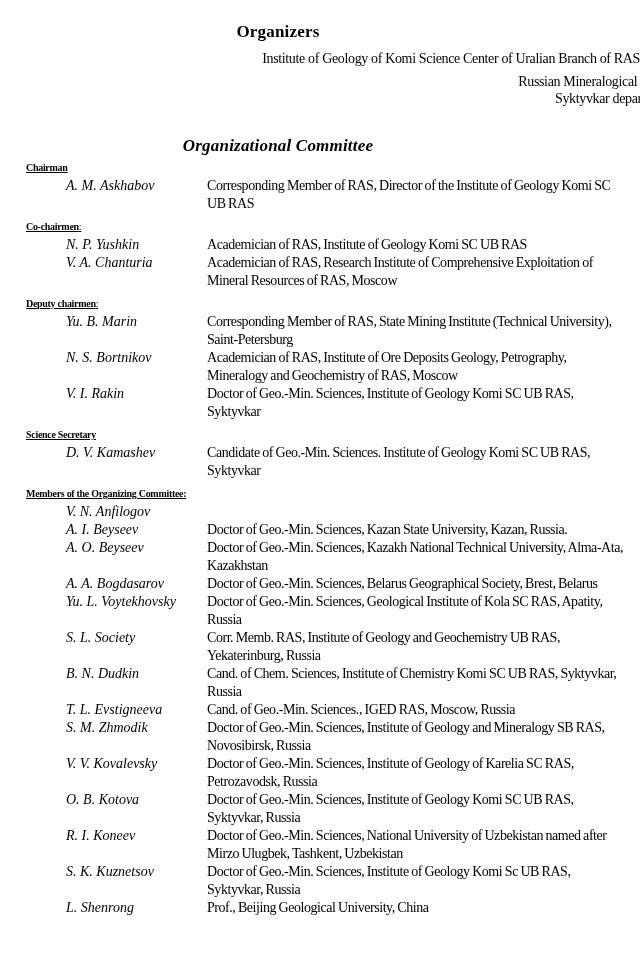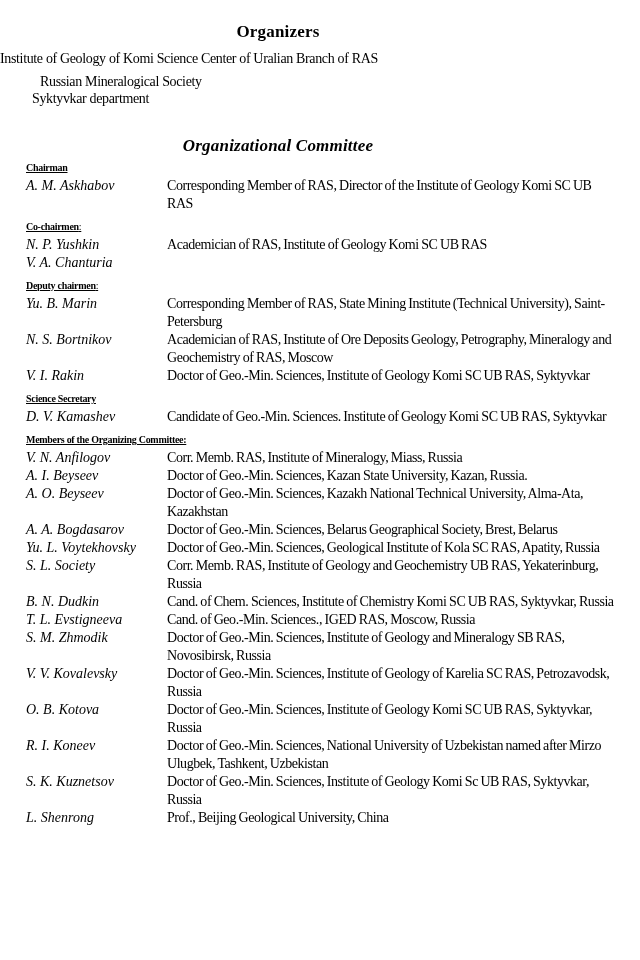--- a/index.html
+++ b/index.html
@@ -28,21 +28,21 @@
       width: 556px;
       text-align: center;
       font-weight: bold;
       font-size: 17px;
       letter-spacing: 0.2px;
     }
     .org-line {
       position: absolute;
       left: 0;
       width: 640px;
-      text-align: left;
+      text-align: right;
       font-size: 14px;
       letter-spacing: -0.35px;
     }
     .committee {
       position: absolute;
       left: 26px;
       top: 159px;
       width: 600px;
     }
     .section {
@@ -63,20 +63,21 @@
       display: flex;
       font-size: 14px;
       line-height: 18px;
     }
     .name {
       width: 141px;
       flex: 0 0 141px;
       font-style: italic;
       letter-spacing: 0px;
       white-space: nowrap;
+      margin-left: 40px;
     }
     .desc {
       width: 452px;
       letter-spacing: -0.45px;
       word-spacing: -0.5px;
     }
     .gap { height: 5px; }
   </style>
 </head>
 <body>
@@ -102,20 +103,21 @@
     <div class="gap"></div>
 
     <div class="section">
       <div class="section-title"><span>Co-chairmen</span><span class="colon">:</span></div>
       <div class="row">
         <div class="name">N. P. Yushkin</div>
         <div class="desc">Academician of RAS, Institute of Geology Komi SC UB RAS</div>
       </div>
       <div class="row">
         <div class="name">V. A. Chanturia</div>
+        <div class="desc">Academician of RAS, Research Institute of Comprehensive Exploitation of Mineral Resources of RAS, Moscow</div>
       </div>
     </div>
     <div class="gap"></div>
 
     <div class="section">
       <div class="section-title"><span>Deputy chairmen</span><span class="colon">:</span></div>
       <div class="row">
         <div class="name">Yu. B. Marin</div>
         <div class="desc">Corresponding Member of RAS, State Mining Institute (Technical University), Saint-Petersburg</div>
       </div>
@@ -136,21 +138,20 @@
         <div class="name">D. V. Kamashev</div>
         <div class="desc">Candidate of Geo.-Min. Sciences. Institute of Geology Komi SC UB RAS, Syktyvkar</div>
       </div>
     </div>
     <div class="gap"></div>
 
     <div class="section">
       <div class="section-title"><span>Members of the Organizing Committee:</span></div>
       <div class="row">
         <div class="name">V. N. Anfilogov</div>
-        <div class="desc">Corr. Memb. RAS, Institute of Mineralogy, Miass, Russia</div>
       </div>
       <div class="row">
         <div class="name">A. I. Beyseev</div>
         <div class="desc">Doctor of Geo.-Min. Sciences, Kazan State University, Kazan, Russia.</div>
       </div>
       <div class="row">
         <div class="name">A. O. Beyseev</div>
         <div class="desc">Doctor of Geo.-Min. Sciences, Kazakh National Technical University, Alma-Ata, Kazakhstan</div>
       </div>
       <div class="row">

